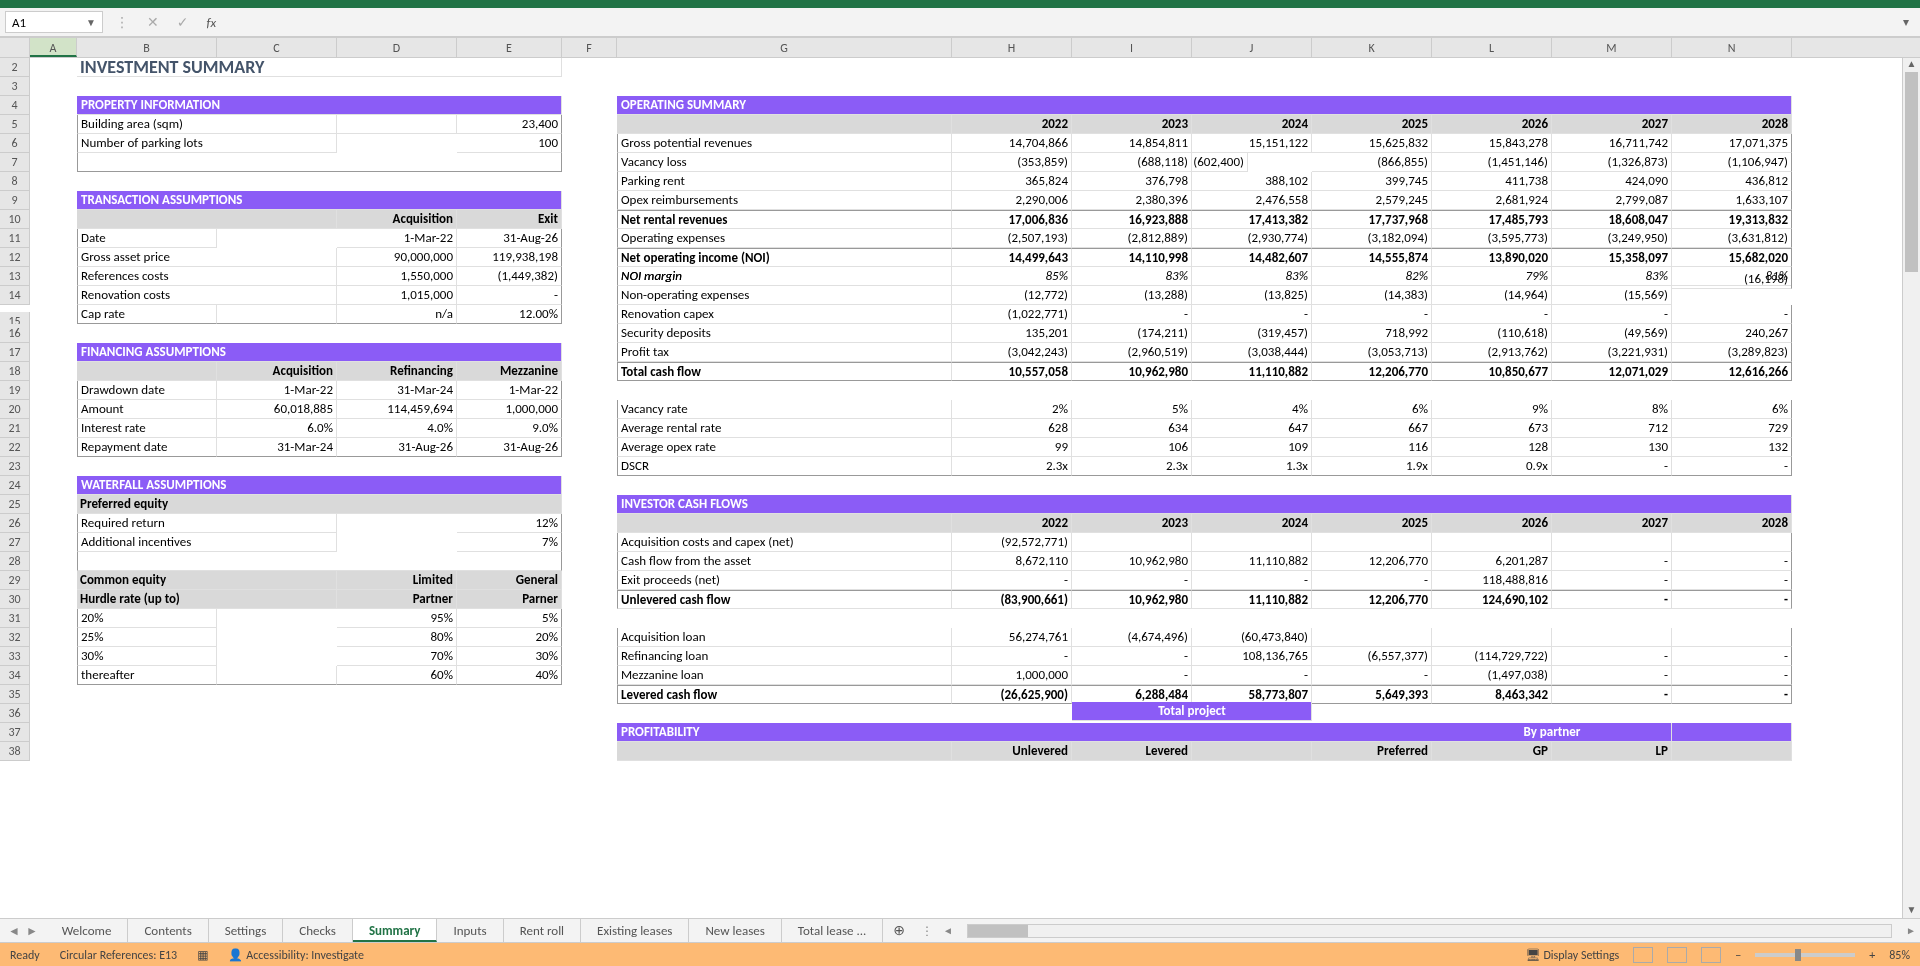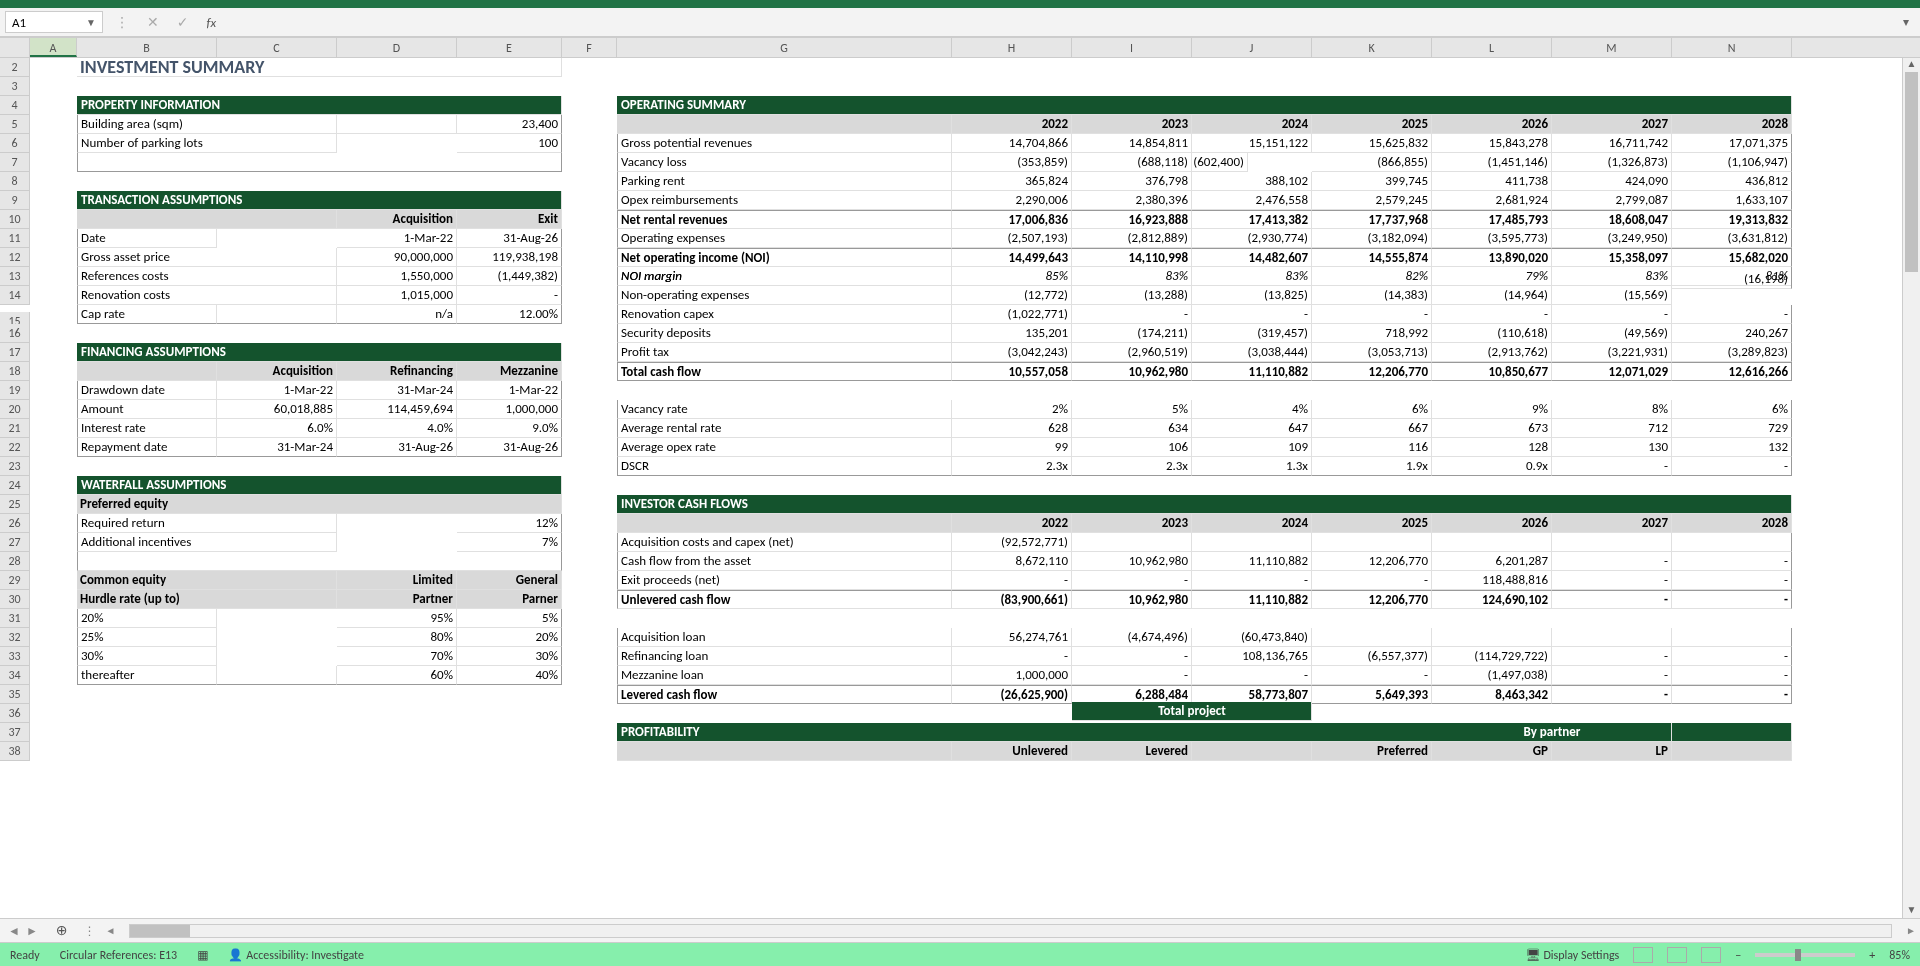--- a/index.html
+++ b/index.html
@@ -12,42 +12,42 @@
 .fx { font-style: italic; color: #555; font-size: 13px; }
 .formula-input { flex: 1; height: 22px; border: none; background: transparent; font-size: 13px; }
 .formula-dd { width: 18px; text-align: center; color: #666; }
 .col-headers { display: flex; height: 20px; background: #e6e6e6; border-bottom: 1px solid #ccc; }
 .corner { width: 30px; border-right: 1px solid #ccc; background: #e6e6e6; }
 .col-h { border-right: 1px solid #ccc; text-align: center; line-height: 20px; color: #555; font-size: 12px; }
 .col-h.sel { background: #d2e3c8; border-bottom: 2px solid #217346; }
 .grid-area { position: relative; height: 720px; overflow: hidden; background: #fff; }
 .row-h { position: absolute; left: 0; width: 30px; height: 19px; background: #e6e6e6; border-right: 1px solid #ccc; border-bottom: 1px solid #ccc; text-align: center; line-height: 18px; color: #555; font-size: 12px; }
 .cell { position: absolute; height: 19px; border-right: 1px solid #e0e0e0; border-bottom: 1px solid #e0e0e0; padding: 0 3px; line-height: 18px; overflow: hidden; white-space: nowrap; font-size: 13px; }
-.hdr-blue { background: #14532d; color: #fff; font-weight: bold; padding-left: 4px; }
+.hdr-blue { background: #8b5cf6; color: #fff; font-weight: bold; padding-left: 4px; }
 .sub-hdr { background: #d9d9d9; font-weight: bold; }
 .r { text-align: right; }
 .b { font-weight: bold; }
 .i { font-style: italic; }
 .bt { border-top: 1px solid #999; }
 .bb { border-bottom: 1px solid #999; }
 .bl { border-left: 1px solid #999; }
 .br-s { border-right: 1px solid #999; }
 .scroll-v { position: absolute; right: 0; top: 58px; bottom: 48px; width: 18px; background: #f0f0f0; border-left: 1px solid #ccc; }
 .scroll-v .thumb { position: absolute; top: 14px; left: 2px; right: 2px; height: 200px; background: #c1c1c1; }
 .scroll-v .arr { position: absolute; left: 0; right: 0; height: 14px; text-align: center; line-height: 12px; color: #666; font-size: 10px; }
 .tabs-row { position: absolute; bottom: 24px; left: 0; right: 0; height: 24px; background: #f3f3f3; border-top: 1px solid #ccc; display: flex; align-items: center; }
 .tab-nav { display: flex; padding: 0 8px; gap: 6px; color: #888; font-size: 12px; }
 .tabs { display: flex; height: 100%; }
 .tab { padding: 0 16px; line-height: 24px; border-right: 1px solid #ccc; color: #555; font-size: 13px; cursor: pointer; }
 .tab.active { background: #fff; color: #217346; font-weight: bold; border-bottom: 2px solid #217346; }
 .tab-add { padding: 0 10px; color: #555; font-size: 14px; }
 .h-scroll { flex: 1; display: flex; align-items: center; padding: 0 4px; }
 .h-track { flex: 1; height: 14px; background: #f0f0f0; border: 1px solid #ccc; position: relative; margin: 0 14px; }
 .h-thumb { position: absolute; left: 0; top: 0; bottom: 0; width: 60px; background: #c1c1c1; }
-.status-bar { position: absolute; bottom: 0; left: 0; right: 0; height: 24px; background: #86efac; border-top: 1px solid #ccc; display: flex; align-items: center; padding: 0 10px; font-size: 12px; color: #444; justify-content: space-between; }
+.status-bar { position: absolute; bottom: 0; left: 0; right: 0; height: 24px; background: #fdba74; border-top: 1px solid #ccc; display: flex; align-items: center; padding: 0 10px; font-size: 12px; color: #444; justify-content: space-between; }
 .status-left { display: flex; gap: 20px; align-items: center; }
 .status-right { display: flex; gap: 14px; align-items: center; }
 .view-btn { width: 20px; height: 16px; border: 1px solid #aaa; }
 .zoom-slider { width: 100px; height: 4px; background: #ccc; position: relative; }
 .zoom-slider::after { content: ''; position: absolute; left: 40%; top: -4px; width: 6px; height: 12px; background: #888; }
 </style>
 </head>
 <body>
 
 <div class="title-bar"></div>
@@ -440,20 +440,32 @@
   <div class="arr" style="top:0">▲</div>
   <div class="thumb"></div>
   <div class="arr" style="bottom:0">▼</div>
 </div>
 
 <div class="tabs-row">
   <div class="tab-nav">
     <span>◄</span>
     <span>►</span>
   </div>
+  <div class="tabs" id="tabs">
+      <div class="tab">Welcome</div>
+      <div class="tab">Contents</div>
+      <div class="tab">Settings</div>
+      <div class="tab">Checks</div>
+      <div class="tab active">Summary</div>
+      <div class="tab">Inputs</div>
+      <div class="tab">Rent roll</div>
+      <div class="tab">Existing leases</div>
+      <div class="tab">New leases</div>
+      <div class="tab">Total lease ...</div>
+    </div>
   <div class="tab-add">⊕</div>
   <span style="padding:0 6px;color:#888">⋮</span>
   <div class="h-scroll">
     <span style="color:#888;font-size:10px">◄</span>
     <div class="h-track">
         <div class="h-thumb"></div>
       </div>
     <span style="color:#888;font-size:10px">►</span>
   </div>
 </div>

